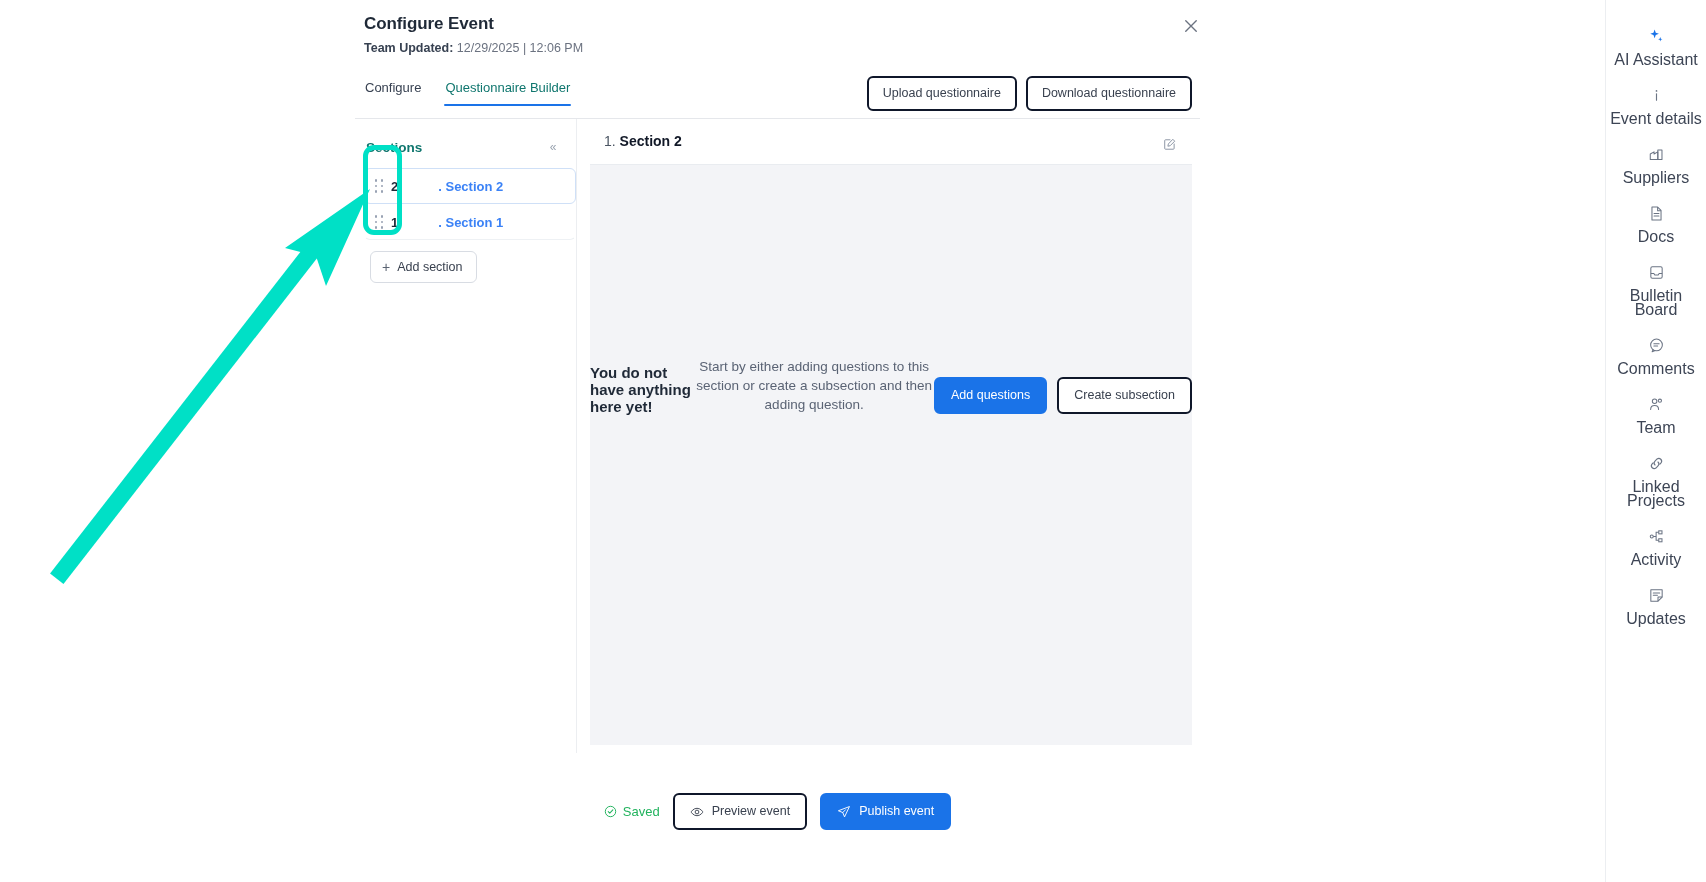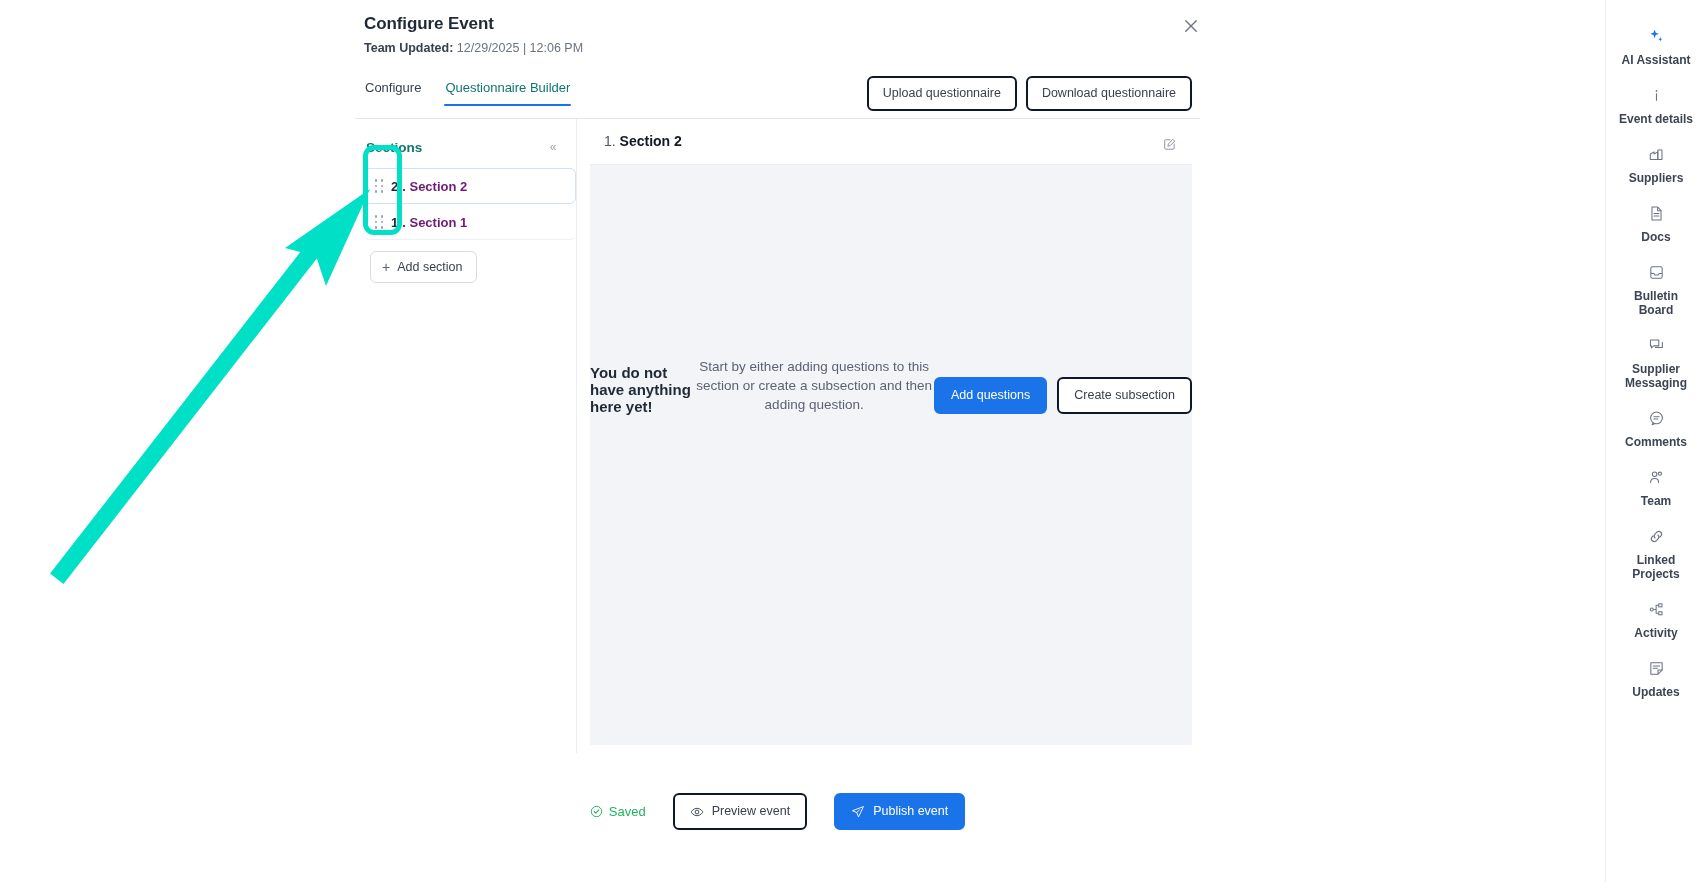--- a/index.html
+++ b/index.html
@@ -116,21 +116,21 @@
     width: 12px; height: 16px; flex: 0 0 12px;
     display: grid; grid-template-columns: 3px 3px; grid-gap: 3px;
     align-content: center; justify-content: center;
     cursor: grab;
   }
   .drag-handle i {
     display: block; width: 2.5px; height: 2.5px; border-radius: 50%;
     background: #98a2b3;
   }
   .section-num { font-weight: bold; color: #1f2937; margin-right: -2px; }
-  .section-name { font-weight: bold; color: #701a75; }
+  .section-name { font-weight: bold; color: #3b82f6; margin-left: 36px; }
 
   .add-section-btn {
     margin: 11px 0 0 6px;
     display: inline-flex; align-items: center; gap: 7px;
     font-size: 12.5px; color: #39414f;
     background: #ffffff; border: 1px solid #d8dce3;
     border-radius: 6px; padding: 8px 13px 8px 11px;
     cursor: pointer; font-family: inherit;
   }
   .plus { font-size: 14px; color: #5b6472; line-height: 12px; }
@@ -167,21 +167,21 @@
     font-size: 13.5px; color: #5a6374; text-align: center;
     line-height: 19px; max-width: 378px; margin-bottom: 20px;
   }
   .empty-actions { display: flex; gap: 10px; }
   .empty-actions .btn { padding: 9px 15px; font-size: 12.5px; }
 
   
   .modal-foot {
     position: absolute; left: 0; right: 0; bottom: 34px;
     display: flex; align-items: center; justify-content: center;
-    gap: 27px;
+    gap: 13px;
   }
   .saved {
     display: inline-flex; align-items: center; gap: 6px;
     font-size: 13px; color: #22b35e; font-weight: normal;
   }
   .saved svg { width: 13px; height: 13px; }
   .btn-icon { display: inline-flex; align-items: center; gap: 8px; padding: 9px 15px; }
   .btn-icon svg { width: 14px; height: 14px; }
 
   
@@ -198,23 +198,22 @@
     display: flex; flex-direction: column; align-items: center; gap: 7px;
     cursor: pointer; background: transparent; border: none;
     font-family: inherit;
   }
   .rail-ico {
     width: 20px; height: 20px; color: #6b7484;
     display: flex; align-items: center; justify-content: center;
   }
   .rail-ico svg { width: 17px; height: 17px; }
   .rail-label {
-    font-size: 12px; color: #3d4555; text-align: center; line-height: 14px;
+    font-size: 16px; color: #3d4555; text-align: center; line-height: 14px;
     white-space: pre-line;
-    font-weight: bold;
   }
   .rail-item.ai .rail-ico { color: #1a73e8; }
 
   
   .annot { position: absolute; left: 0; top: 0; width: 1706px; height: 882px; pointer-events: none; }
   .highlight-box {
     position: absolute;
     left: 363px; top: 145px; width: 39px; height: 90px;
     border: 5px solid #00e0c6; border-radius: 11px;
   }
@@ -394,30 +393,20 @@
       <span class="rail-ico">
         <svg viewBox="0 0 18 18">
             <rect x="3" y="3" width="12" height="12" rx="1.6" stroke="currentColor" stroke-width="1.1" fill="none"></rect>
             <path d="M3 10h3.2l1 1.6h3.6l1-1.6H15" stroke="currentColor" stroke-width="1.1" fill="none" stroke-linejoin="round"></path>
           </svg>
       </span>
       <span class="rail-label">Bulletin
 Board</span>
     </button>
 
-    <button class="rail-item">
-      <span class="rail-ico">
-        <svg viewBox="0 0 18 18">
-            <path d="M2.6 3.2h8.8v6.2H6.2L3.6 11.6V9.4H2.6Z" stroke="currentColor" stroke-width="1.1" fill="none" stroke-linejoin="round"></path>
-            <path d="M7.4 11.2h7.8v-6" stroke="currentColor" stroke-width="1.1" fill="none" stroke-linejoin="round"></path>
-          </svg>
-      </span>
-      <span class="rail-label">Supplier
-Messaging</span>
-    </button>
 
     <button class="rail-item">
       <span class="rail-ico">
         <svg viewBox="0 0 18 18">
             <circle cx="9" cy="8.4" r="6.2" stroke="currentColor" stroke-width="1.1" fill="none"></circle>
             <path d="M6.2 7.2h5.6M6.2 9.6h4" stroke="currentColor" stroke-width="1.1" stroke-linecap="round"></path>
             <path d="M5.6 13.2 4.4 15.6 7.6 14.4" stroke="currentColor" stroke-width="1.1" fill="none" stroke-linejoin="round"></path>
           </svg>
       </span>
       <span class="rail-label">Comments</span>

